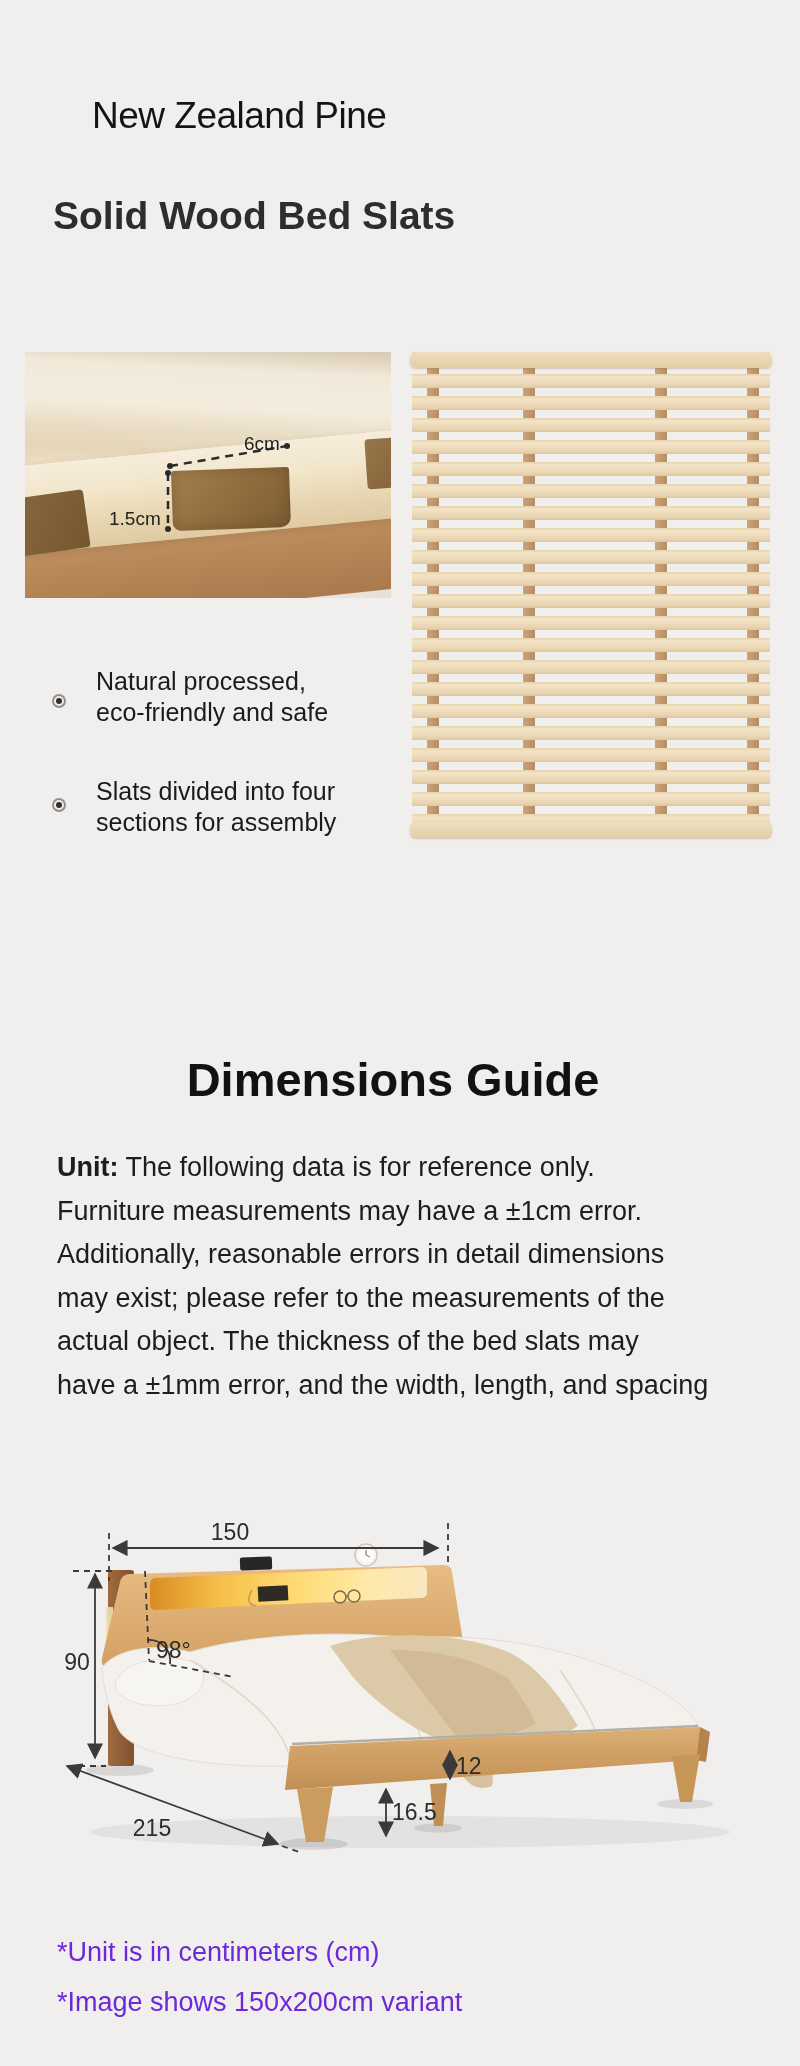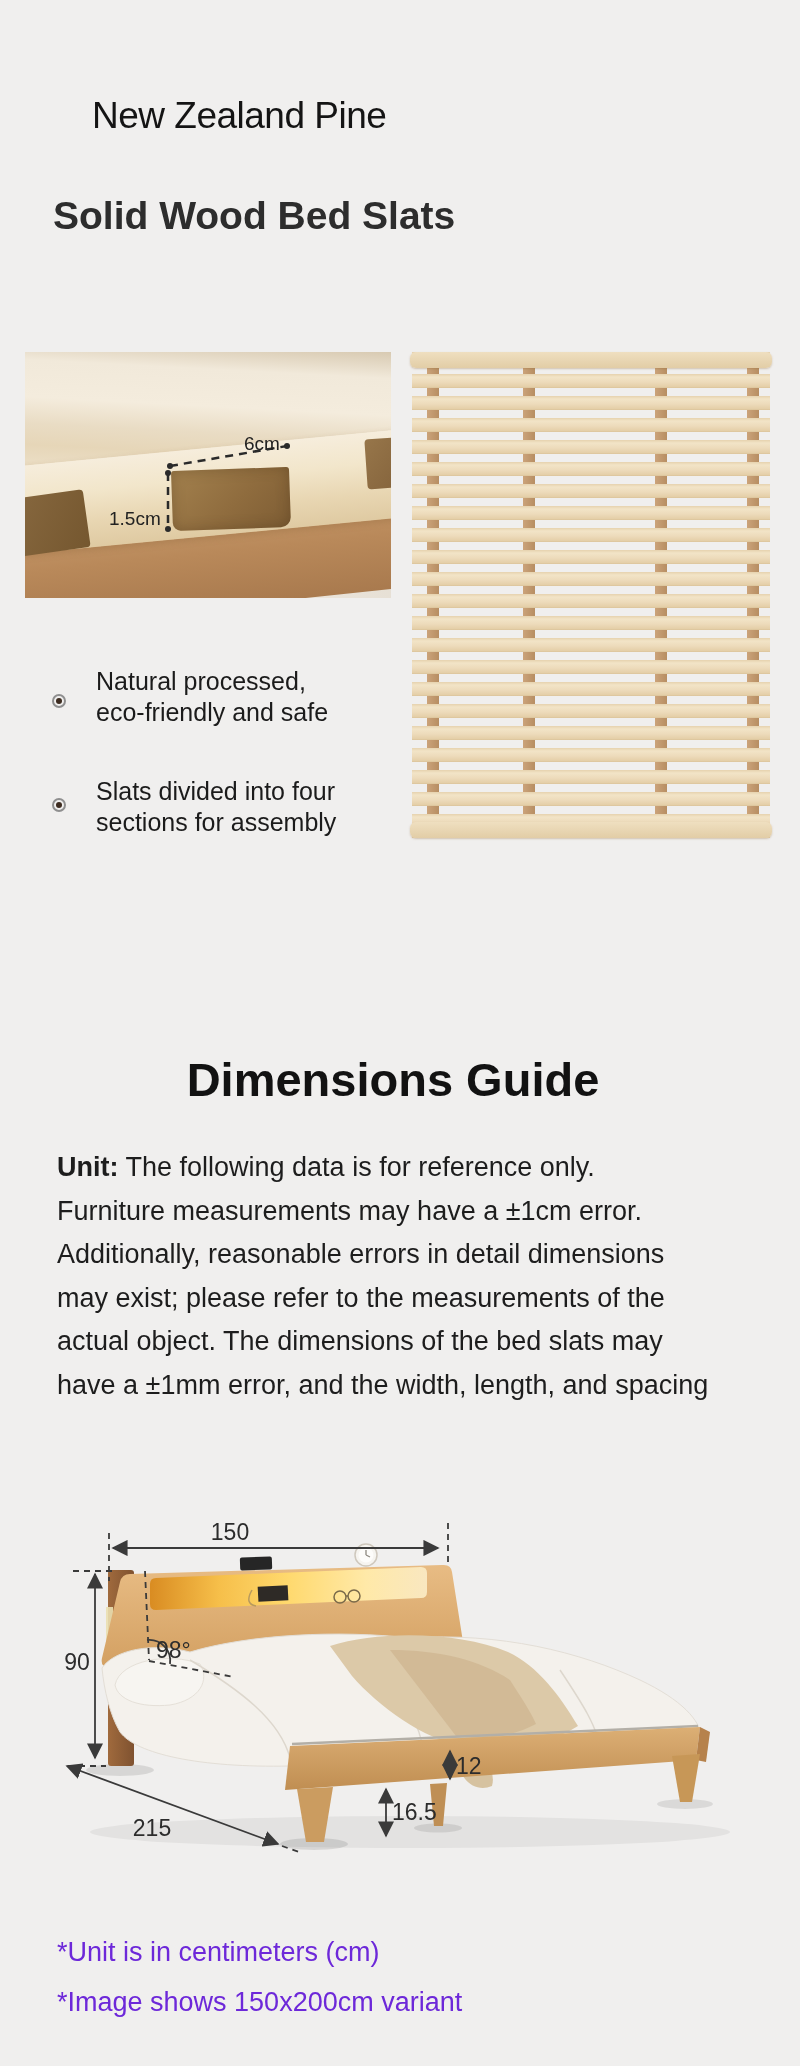--- a/index.html
+++ b/index.html
@@ -177,21 +177,21 @@
   </div>
 </div>
 
 <div class="abs dim-heading">Dimensions Guide</div>
 
 <div class="abs note">
   <div><b>Unit:</b> <span>The following data is for reference only.</span></div>
   <div>Furniture measurements may have a ±1cm error.</div>
   <div>Additionally, reasonable errors in detail dimensions</div>
   <div>may exist; please refer to the measurements of the</div>
-  <div>actual object. The dimensions of the bed slats may</div>
+  <div>actual object. The thickness of the bed slats may</div>
   <div>have a ±1mm error, and the width, length, and spacing</div>
 </div>
 
 <svg class="abs diagram" viewBox="0 0 750 370">
   <defs>
     <marker id="ah" viewBox="0 0 10 10" refX="9" refY="5" markerWidth="9" markerHeight="9" orient="auto-start-reverse">
       <path d="M0,0 L10,5 L0,10 z" fill="#3a3a3a"></path>
     </marker>
     <linearGradient id="hbGrad" x1="0" y1="0" x2="0" y2="1">
       <stop offset="0" stop-color="#e8bc84"></stop>

